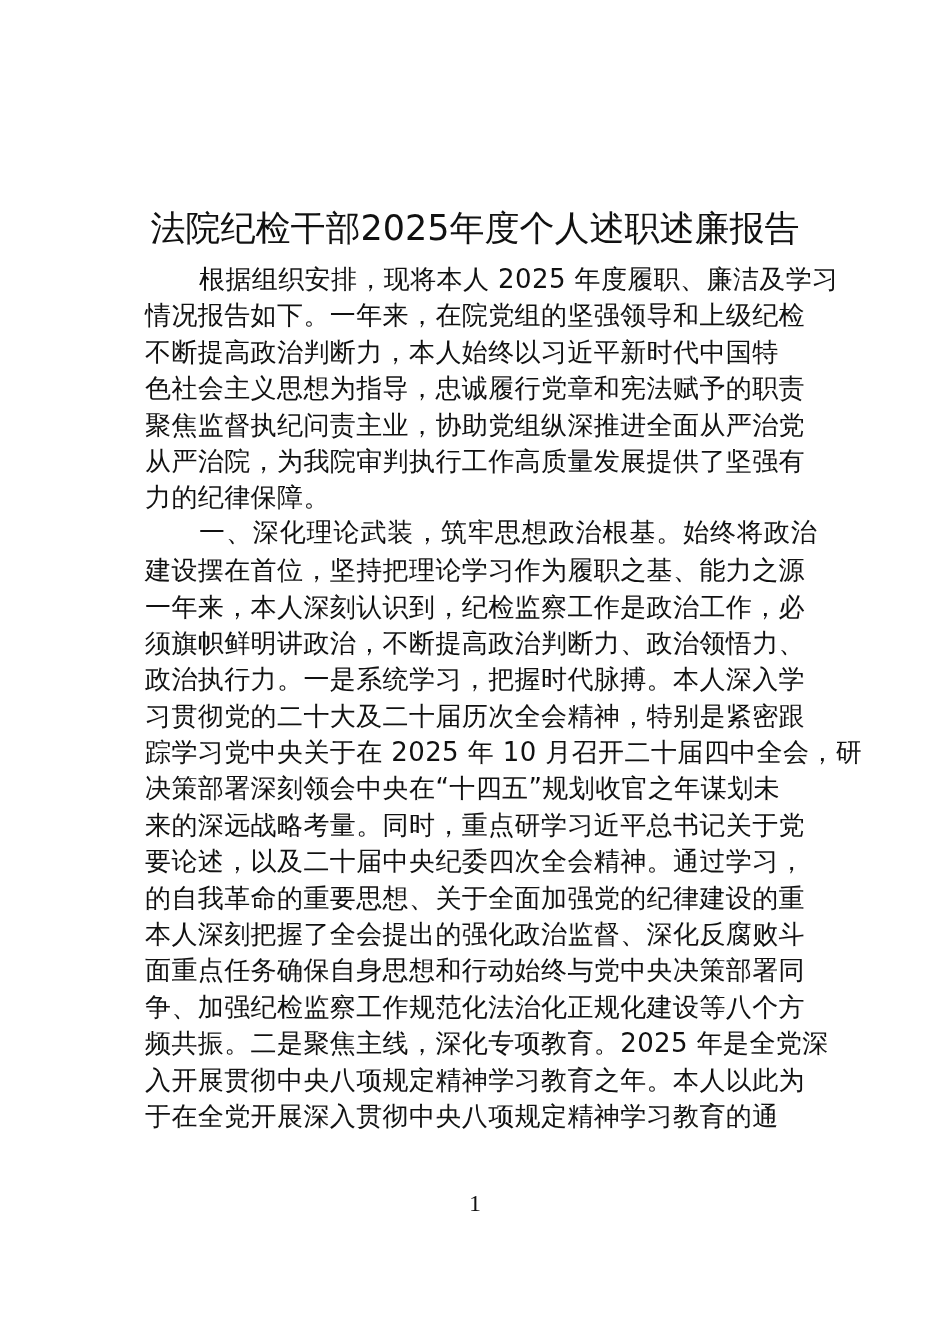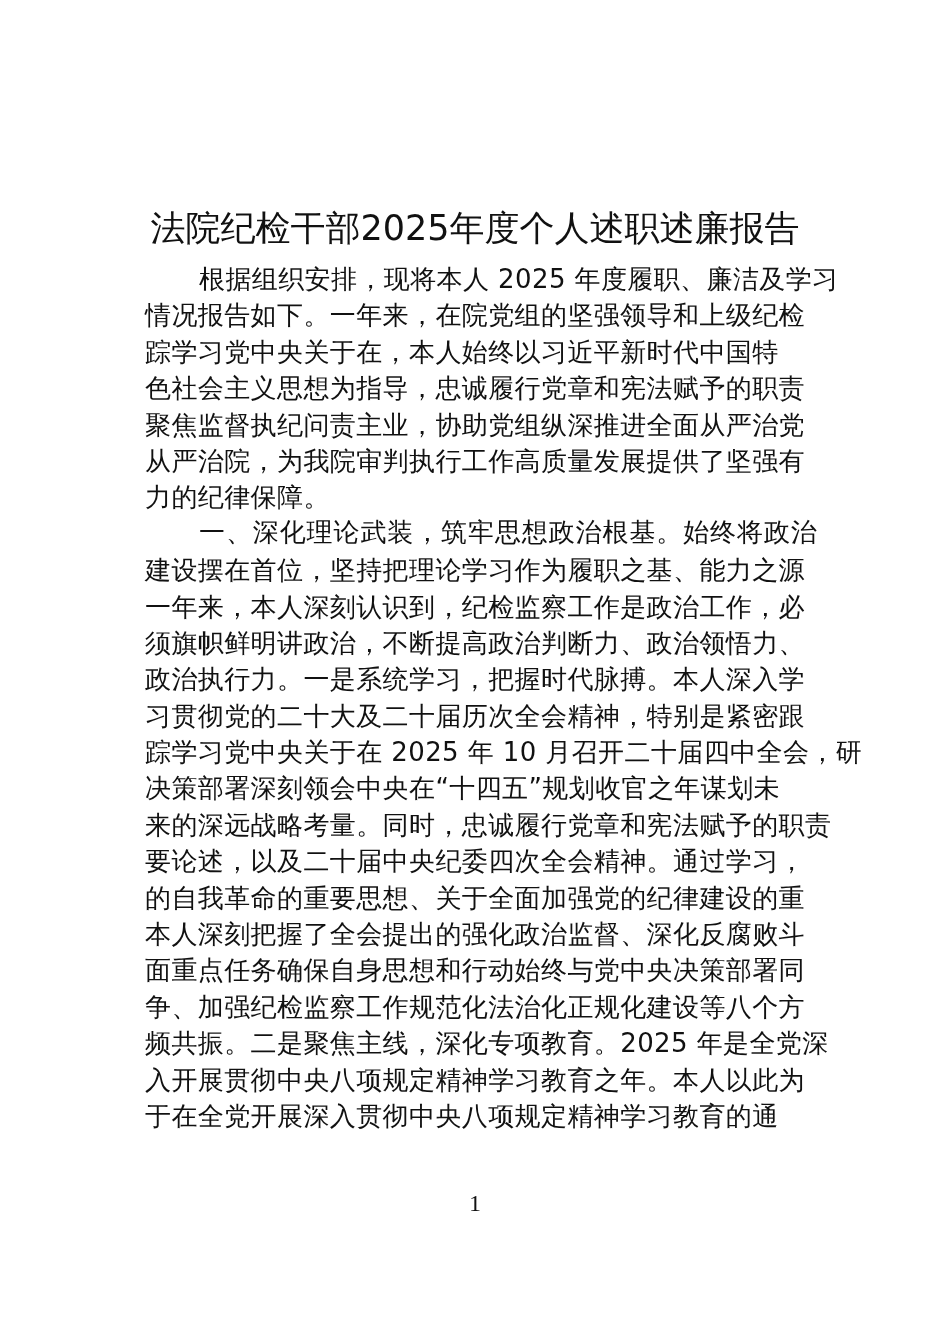--- a/index.html
+++ b/index.html
@@ -69,34 +69,34 @@
   </style>
 </head>
 <body>
 
 <div class="page">
   <div class="title">法院纪检干部2025年度个人述职述廉报告</div>
 
   <div class="body-text">
     <div class="line indent">根据组织安排，现将本人 2025 年度履职、廉洁及学习</div>
     <div class="line">情况报告如下。一年来，在院党组的坚强领导和上级纪检</div>
-    <div class="line">踪学习党中央关于在，本人始终以习近平新时代中国特</div>
+    <div class="line">不断提高政治判断力，本人始终以习近平新时代中国特</div>
     <div class="line">色社会主义思想为指导，忠诚履行党章和宪法赋予的职责</div>
     <div class="line">聚焦监督执纪问责主业，协助党组纵深推进全面从严治党</div>
     <div class="line">从严治院，为我院审判执行工作高质量发展提供了坚强有</div>
     <div class="line">力的纪律保障。</div>
     <div class="line indent heading">一、深化理论武装，筑牢思想政治根基。始终将政治</div>
     <div class="line">建设摆在首位，坚持把理论学习作为履职之基、能力之源</div>
     <div class="line">一年来，本人深刻认识到，纪检监察工作是政治工作，必</div>
     <div class="line">须旗帜鲜明讲政治，不断提高政治判断力、政治领悟力、</div>
     <div class="line">政治执行力。一是系统学习，把握时代脉搏。本人深入学</div>
     <div class="line">习贯彻党的二十大及二十届历次全会精神，特别是紧密跟</div>
     <div class="line">踪学习党中央关于在 2025 年 10 月召开二十届四中全会，研</div>
     <div class="line">决策部署深刻领会中央在“十四五”规划收官之年谋划未</div>
-    <div class="line">来的深远战略考量。同时，忠诚履行党章和宪法赋予的职责</div>
+    <div class="line">来的深远战略考量。同时，重点研学习近平总书记关于党</div>
     <div class="line">要论述，以及二十届中央纪委四次全会精神。通过学习，</div>
     <div class="line">的自我革命的重要思想、关于全面加强党的纪律建设的重</div>
     <div class="line">本人深刻把握了全会提出的强化政治监督、深化反腐败斗</div>
     <div class="line">面重点任务确保自身思想和行动始终与党中央决策部署同</div>
     <div class="line">争、加强纪检监察工作规范化法治化正规化建设等八个方</div>
     <div class="line">频共振。二是聚焦主线，深化专项教育。2025 年是全党深</div>
     <div class="line">入开展贯彻中央八项规定精神学习教育之年。本人以此为</div>
     <div class="line">于在全党开展深入贯彻中央八项规定精神学习教育的通</div>
   </div>
 

